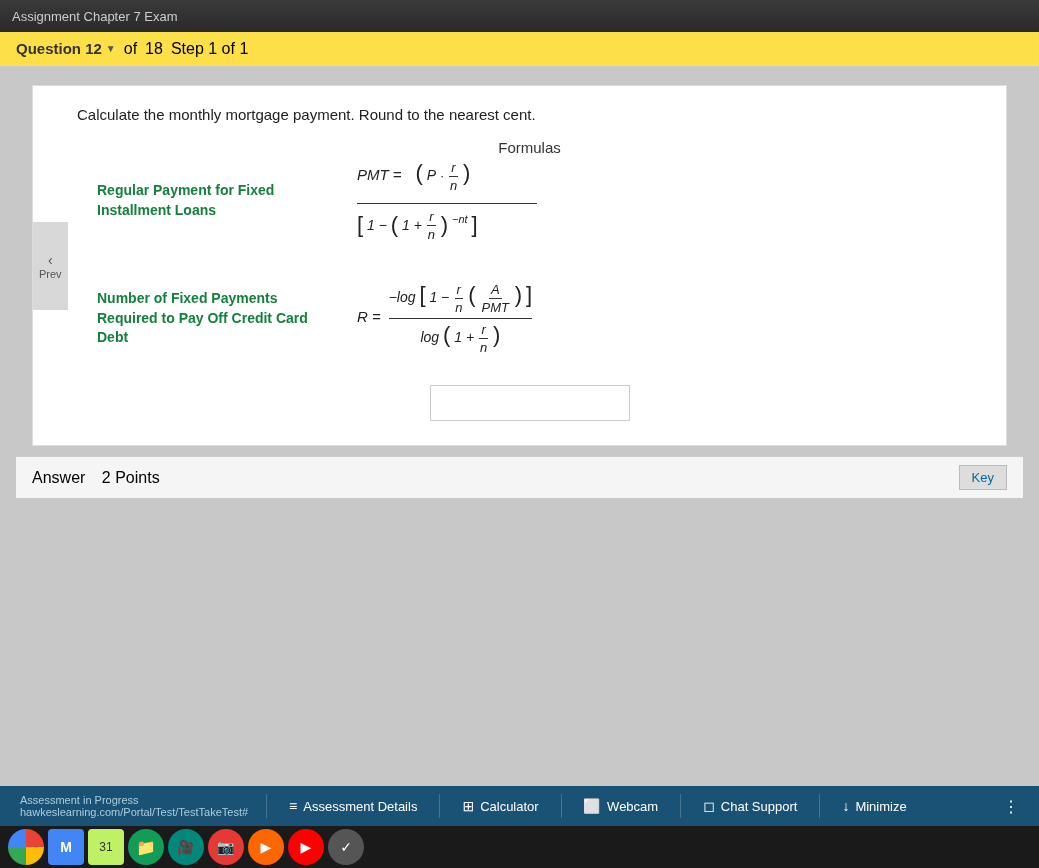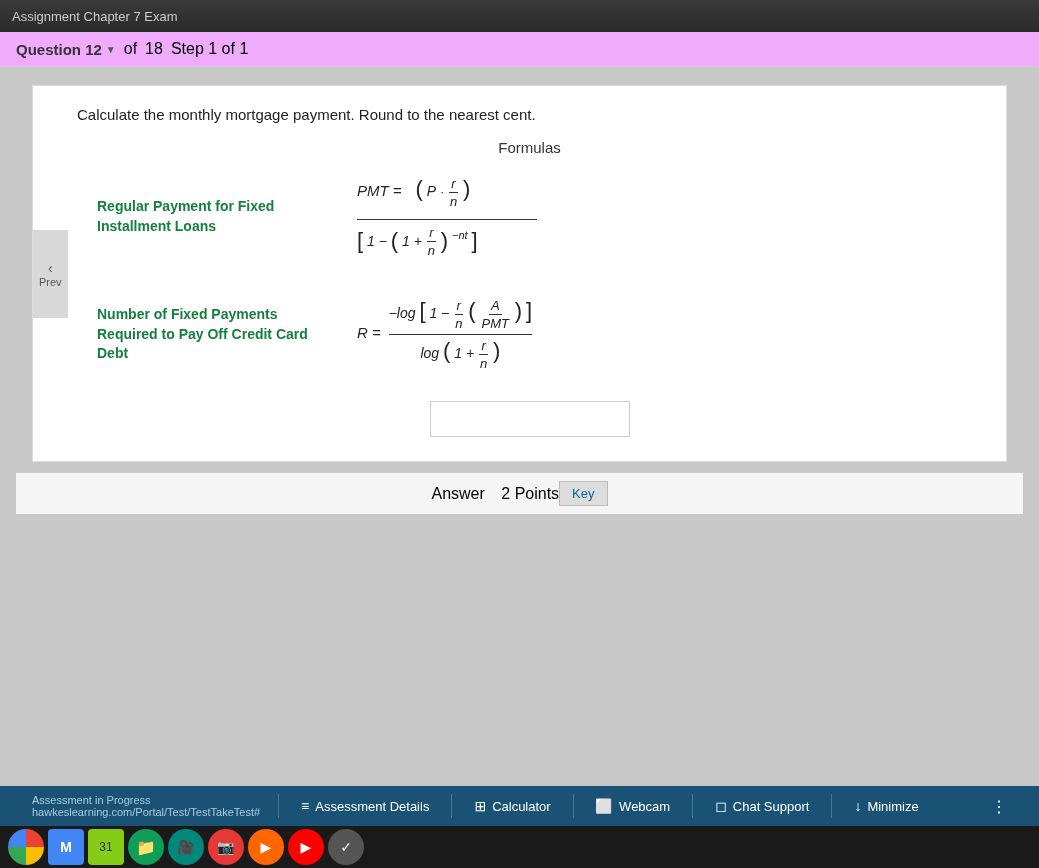--- a/index.html
+++ b/index.html
@@ -20,25 +20,25 @@
       align-items: center;
       padding: 12px 12px;
     }
     .title-bar-text {
       color: #ccc;
       font-size: 13px;
     }
 
     
     .question-header {
-      background: #f0abfc;
+      background: #fde047;
       border-bottom: 1px solid #ccc;
       padding: 8px 16px;
       display: flex;
-      align-items: center;
+      align-items: flex-start;
       gap: 8px;
     }
     .question-selector {
       display: flex;
       align-items: center;
       gap: 4px;
       font-size: 15px;
       font-weight: bold;
       color: #333;
     }
@@ -69,21 +69,21 @@
       font-size: 16px;
       font-weight: bold;
       color: #222;
       margin-bottom: 20px;
     }
 
     .formulas-title {
       text-align: center;
       font-size: 15px;
       color: #333;
-      margin-bottom: 20px;
+      margin-bottom: 4px;
     }
 
     
     .formulas-container {
       display: flex;
       flex-direction: column;
       gap: 30px;
       padding: 0 20px;
     }
 
@@ -107,38 +107,38 @@
       color: #222;
     }
 
     
     .answer-footer {
       background: #f5f5f5;
       border-top: 1px solid #ccc;
       padding: 8px 16px;
       display: flex;
       align-items: center;
-      justify-content: center;
+      justify-content: space-between;
     }
     .key-btn {
       background: #ddd;
       border: 1px solid #bbb;
       padding: 4px 12px;
       font-size: 13px;
       color: #0369a1;
       cursor: pointer;
     }
 
     
     .taskbar {
       background: #1a5276;
       height: 40px;
       display: flex;
       align-items: center;
-      padding: 0 24px;
+      padding: 0 12px;
       gap: 10px;
       position: absolute;
       bottom: 42px;
       left: 0;
       right: 0;
     }
     .taskbar-item {
       display: flex;
       align-items: center;
       gap: 6px;
@@ -399,20 +399,20 @@
     <span class="taskbar-icon">↓</span>
     <span>Minimize</span>
   </div>
   <div class="taskbar-dots">⋮</div>
 </div>
 
 <div class="system-taskbar">
   <div class="sys-icon chrome" style="background: conic-gradient(#ea4335 0 25%, #fbbc04 25% 50%, #34a853 50% 75%, #4285f4 75%); border-radius:50%;">
   </div>
   <div class="sys-icon gmail" style="background:#4285f4; color:white; font-weight:bold; font-size:14px; border-radius:4px;">M</div>
-  <div class="sys-icon calendar" style="background:#84cc16; border-radius:4px; font-size:12px; color:#333;">31</div>
+  <div class="sys-icon calendar" style="background:#bef264; border-radius:4px; font-size:12px; color:#333;">31</div>
   <div class="sys-icon" style="background:#0f9d58; border-radius:50%; font-size:16px;">📁</div>
   <div class="sys-icon" style="background:#00897b; border-radius:50%; font-size:14px; color:white;">🎥</div>
   <div class="sys-icon" style="background:#e53935; border-radius:50%; font-size:14px; color:white;">📷</div>
   <div class="sys-icon" style="background:#ff6600; border-radius:50%; font-size:14px; color:white;">▶</div>
   <div class="sys-icon" style="background:#ff0000; border-radius:50%; font-size:14px; color:white;">▶</div>
   <div class="sys-icon" style="background:#555; border-radius:50%; font-size:14px; color:white;">✓</div>
 </div>
 
 </body></html>

